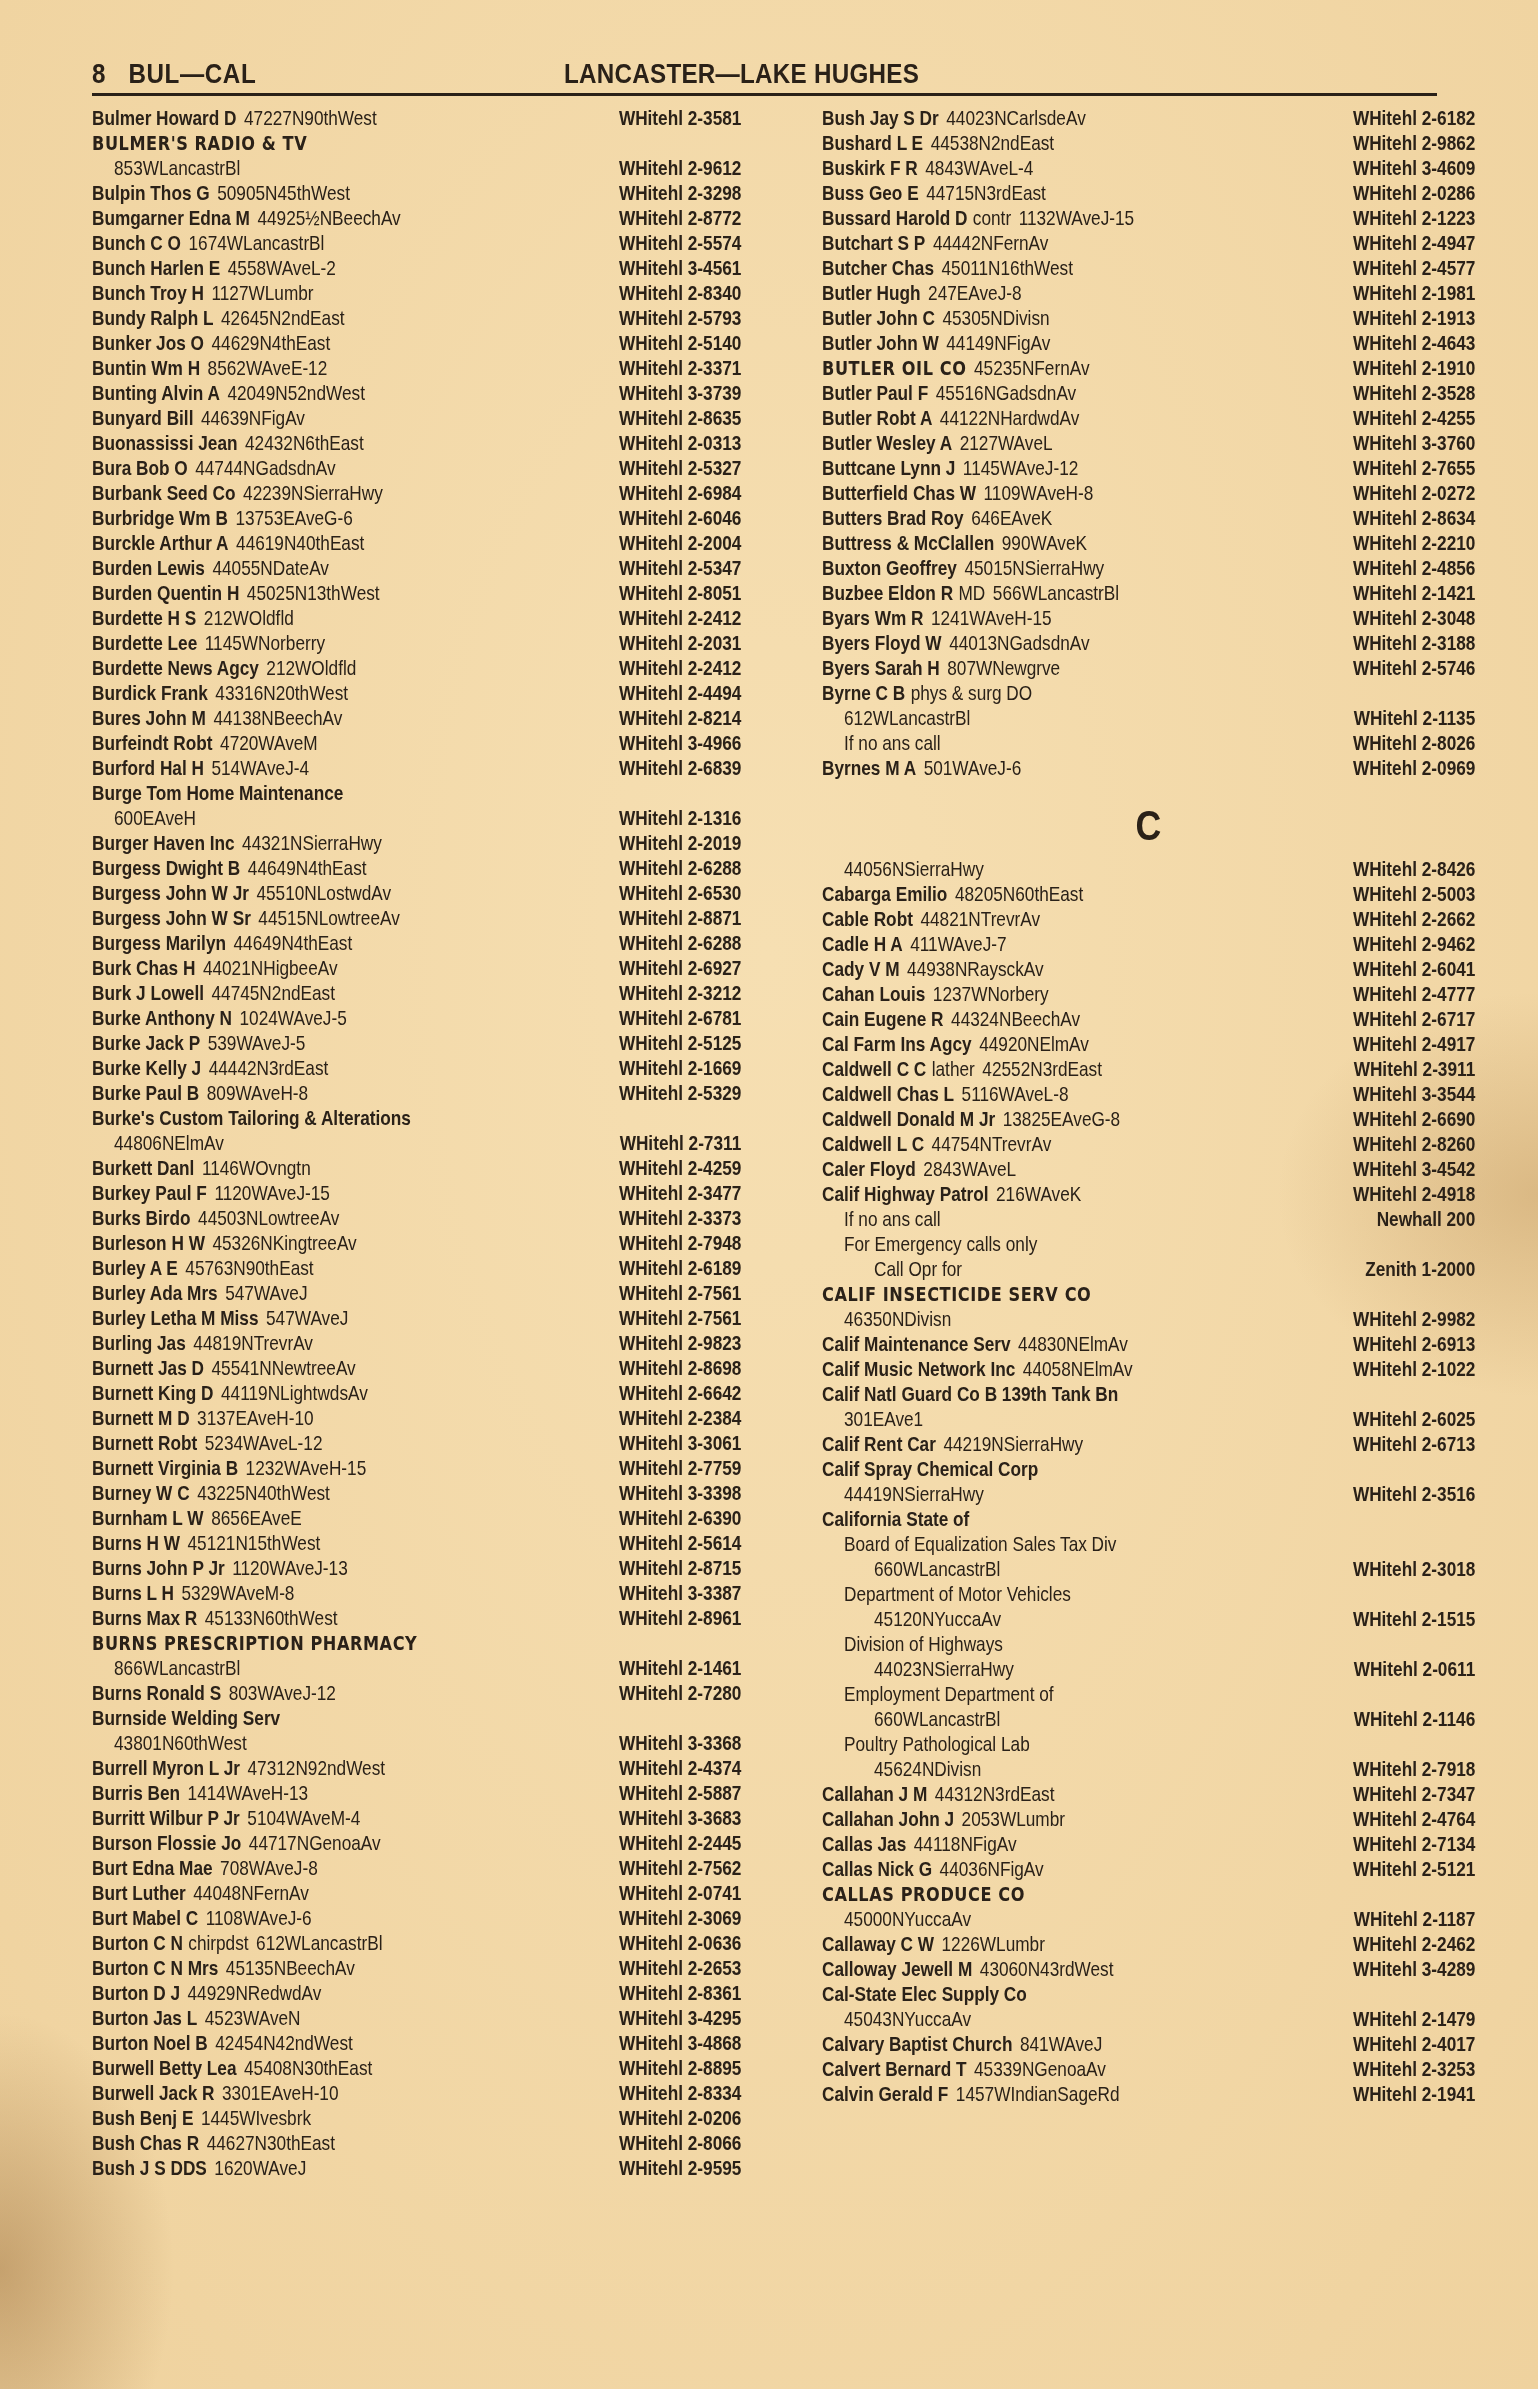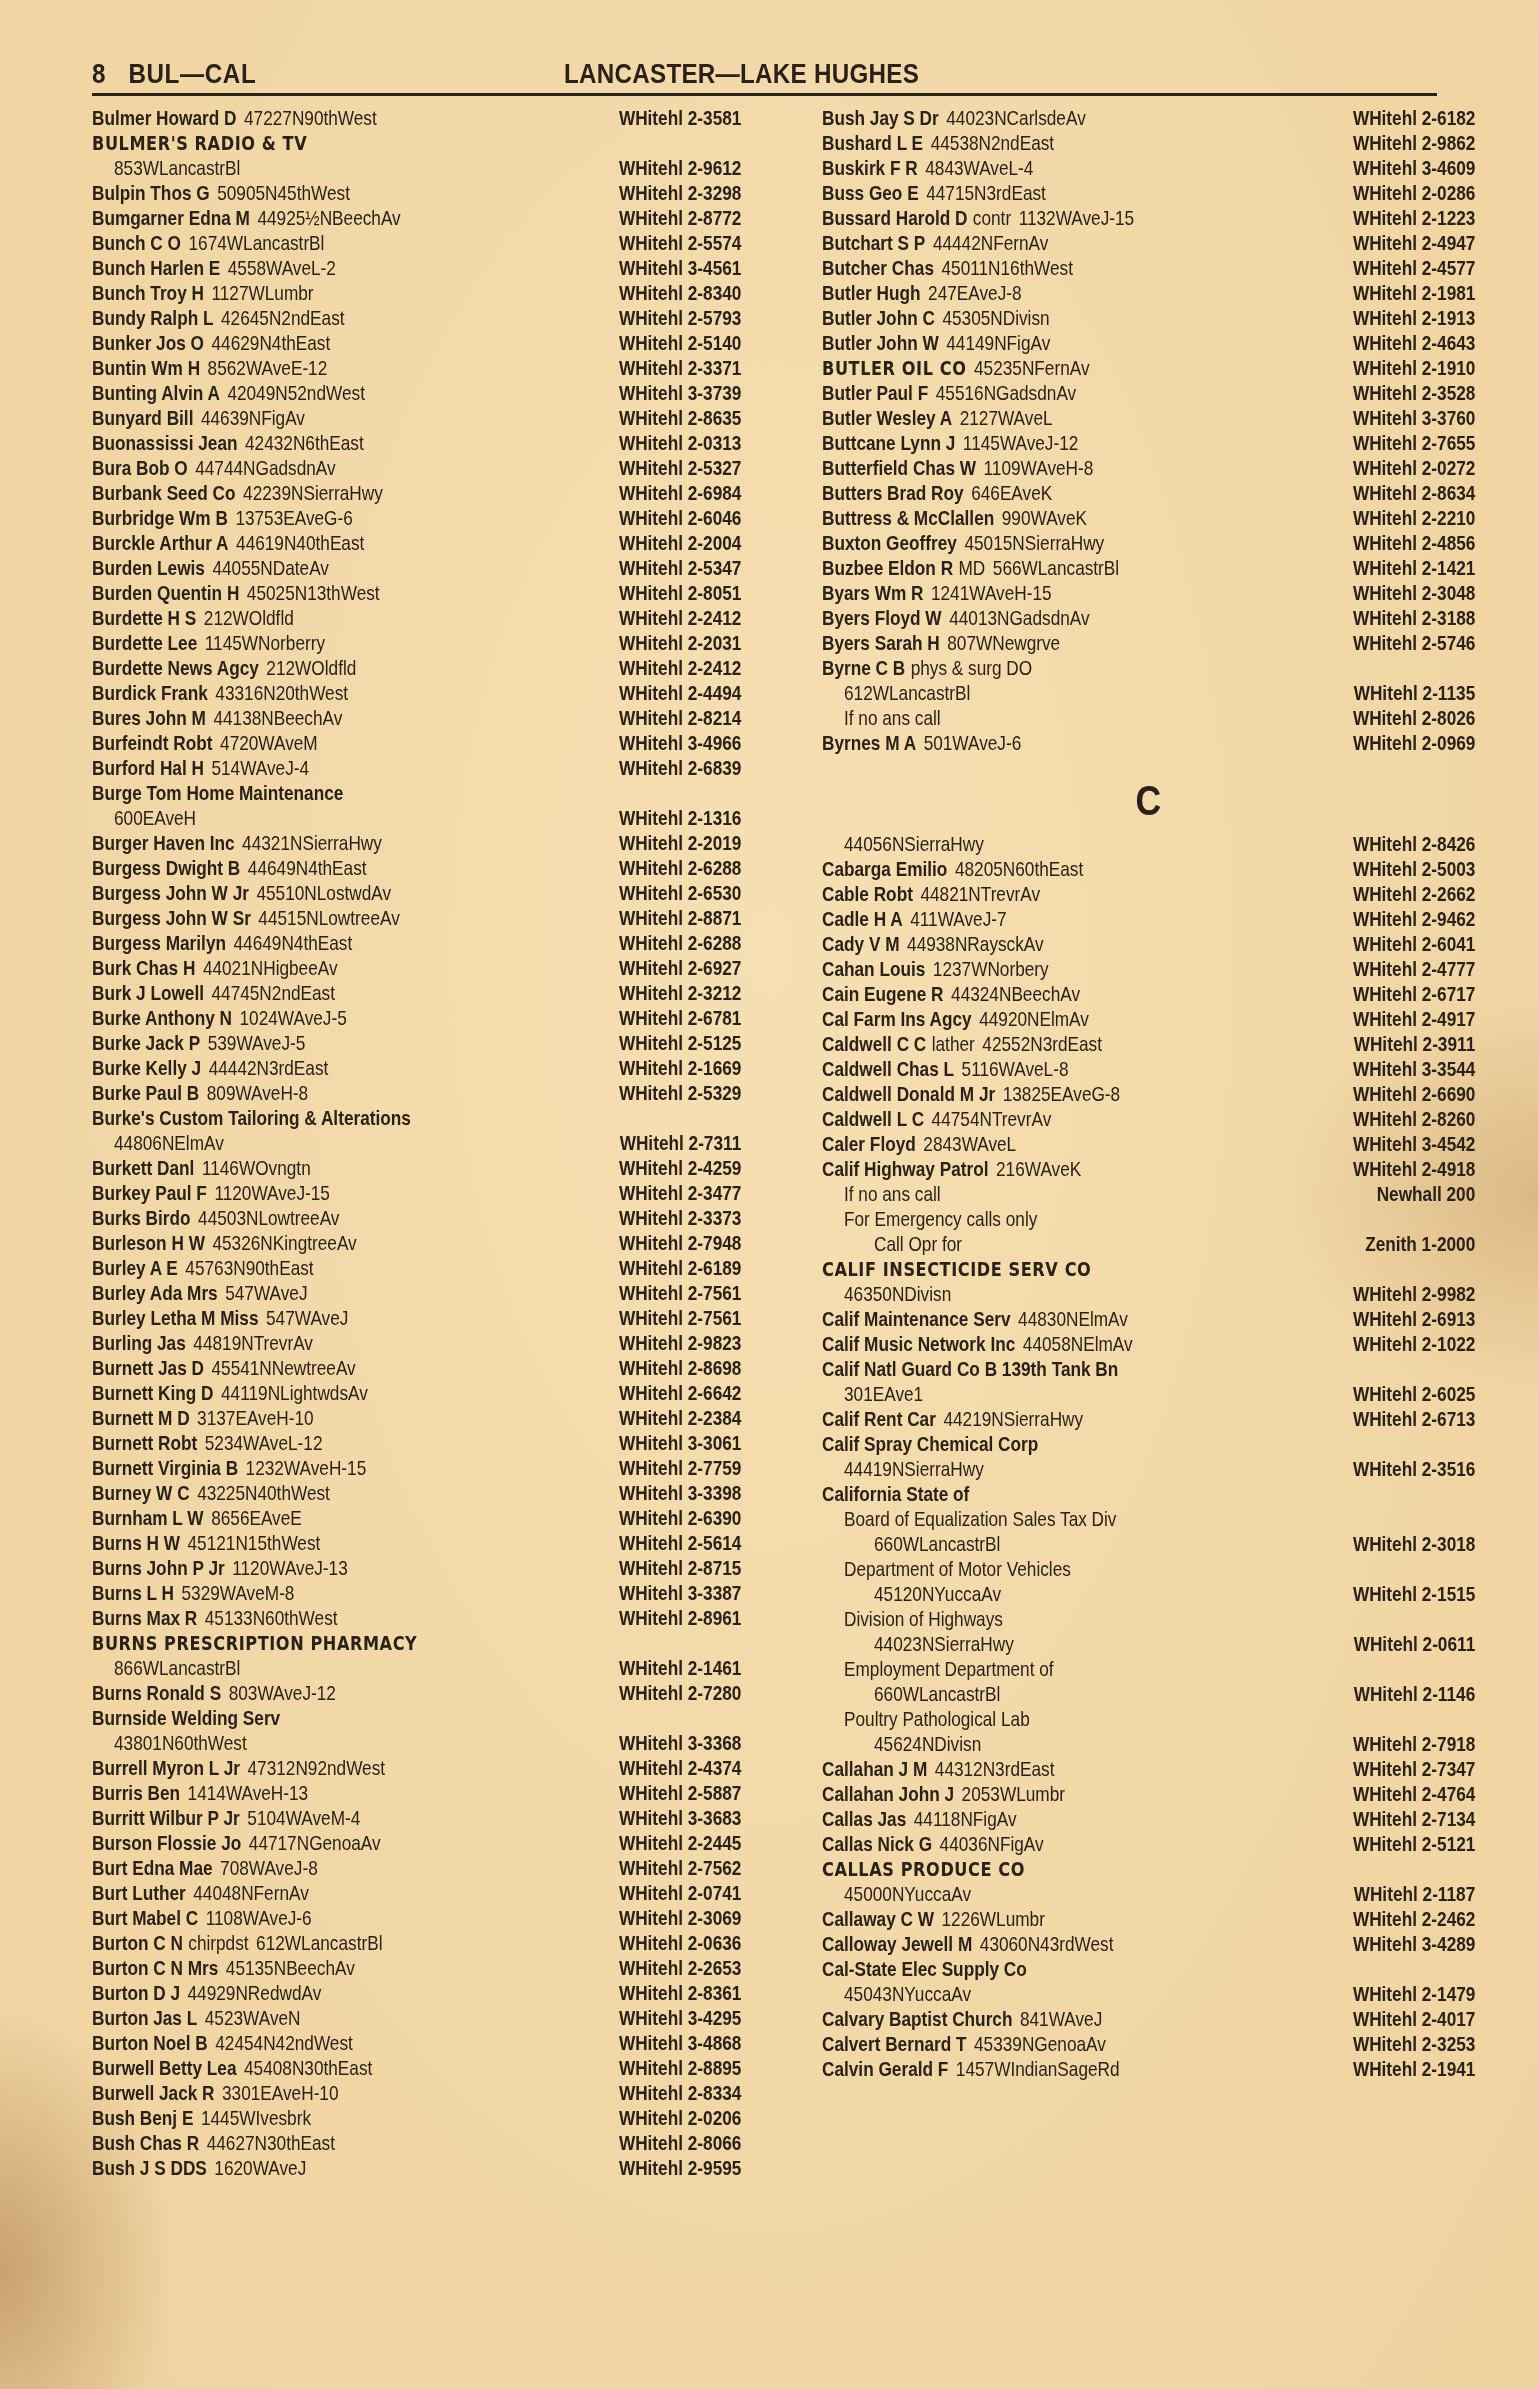--- a/index.html
+++ b/index.html
@@ -516,20 +516,25 @@
       <span class="lhs"><span class="bold-caps">BUTLER OIL CO</span><span class="addr">45235NFernAv</span></span>
       <span class="dotfill" style="left: 272px; width: 256px;"></span>
       <span class="num">WHitehl 2-1910</span>
     </div>
     <div class="entry">
       <span class="lhs"><span class="name">Butler Paul F</span><span class="addr">45516NGadsdnAv</span></span>
       <span class="dotfill" style="left: 259px; width: 269px;"></span>
       <span class="num">WHitehl 2-3528</span>
     </div>
     <div class="entry">
+      <span class="lhs"><span class="name">Butler Robt A</span><span class="addr">44122NHardwdAv</span></span>
+      <span class="dotfill" style="left: 262px; width: 266px;"></span>
+      <span class="num">WHitehl 2-4255</span>
+    </div>
+    <div class="entry">
       <span class="lhs"><span class="name">Butler Wesley A</span><span class="addr">2127WAveL</span></span>
       <span class="dotfill" style="left: 235px; width: 292px;"></span>
       <span class="num">WHitehl 3-3760</span>
     </div>
     <div class="entry">
       <span class="lhs"><span class="name">Buttcane Lynn J</span><span class="addr">1145WAveJ-12</span></span>
       <span class="dotfill" style="left: 261px; width: 267px;"></span>
       <span class="num">WHitehl 2-7655</span>
     </div>
     <div class="entry">

